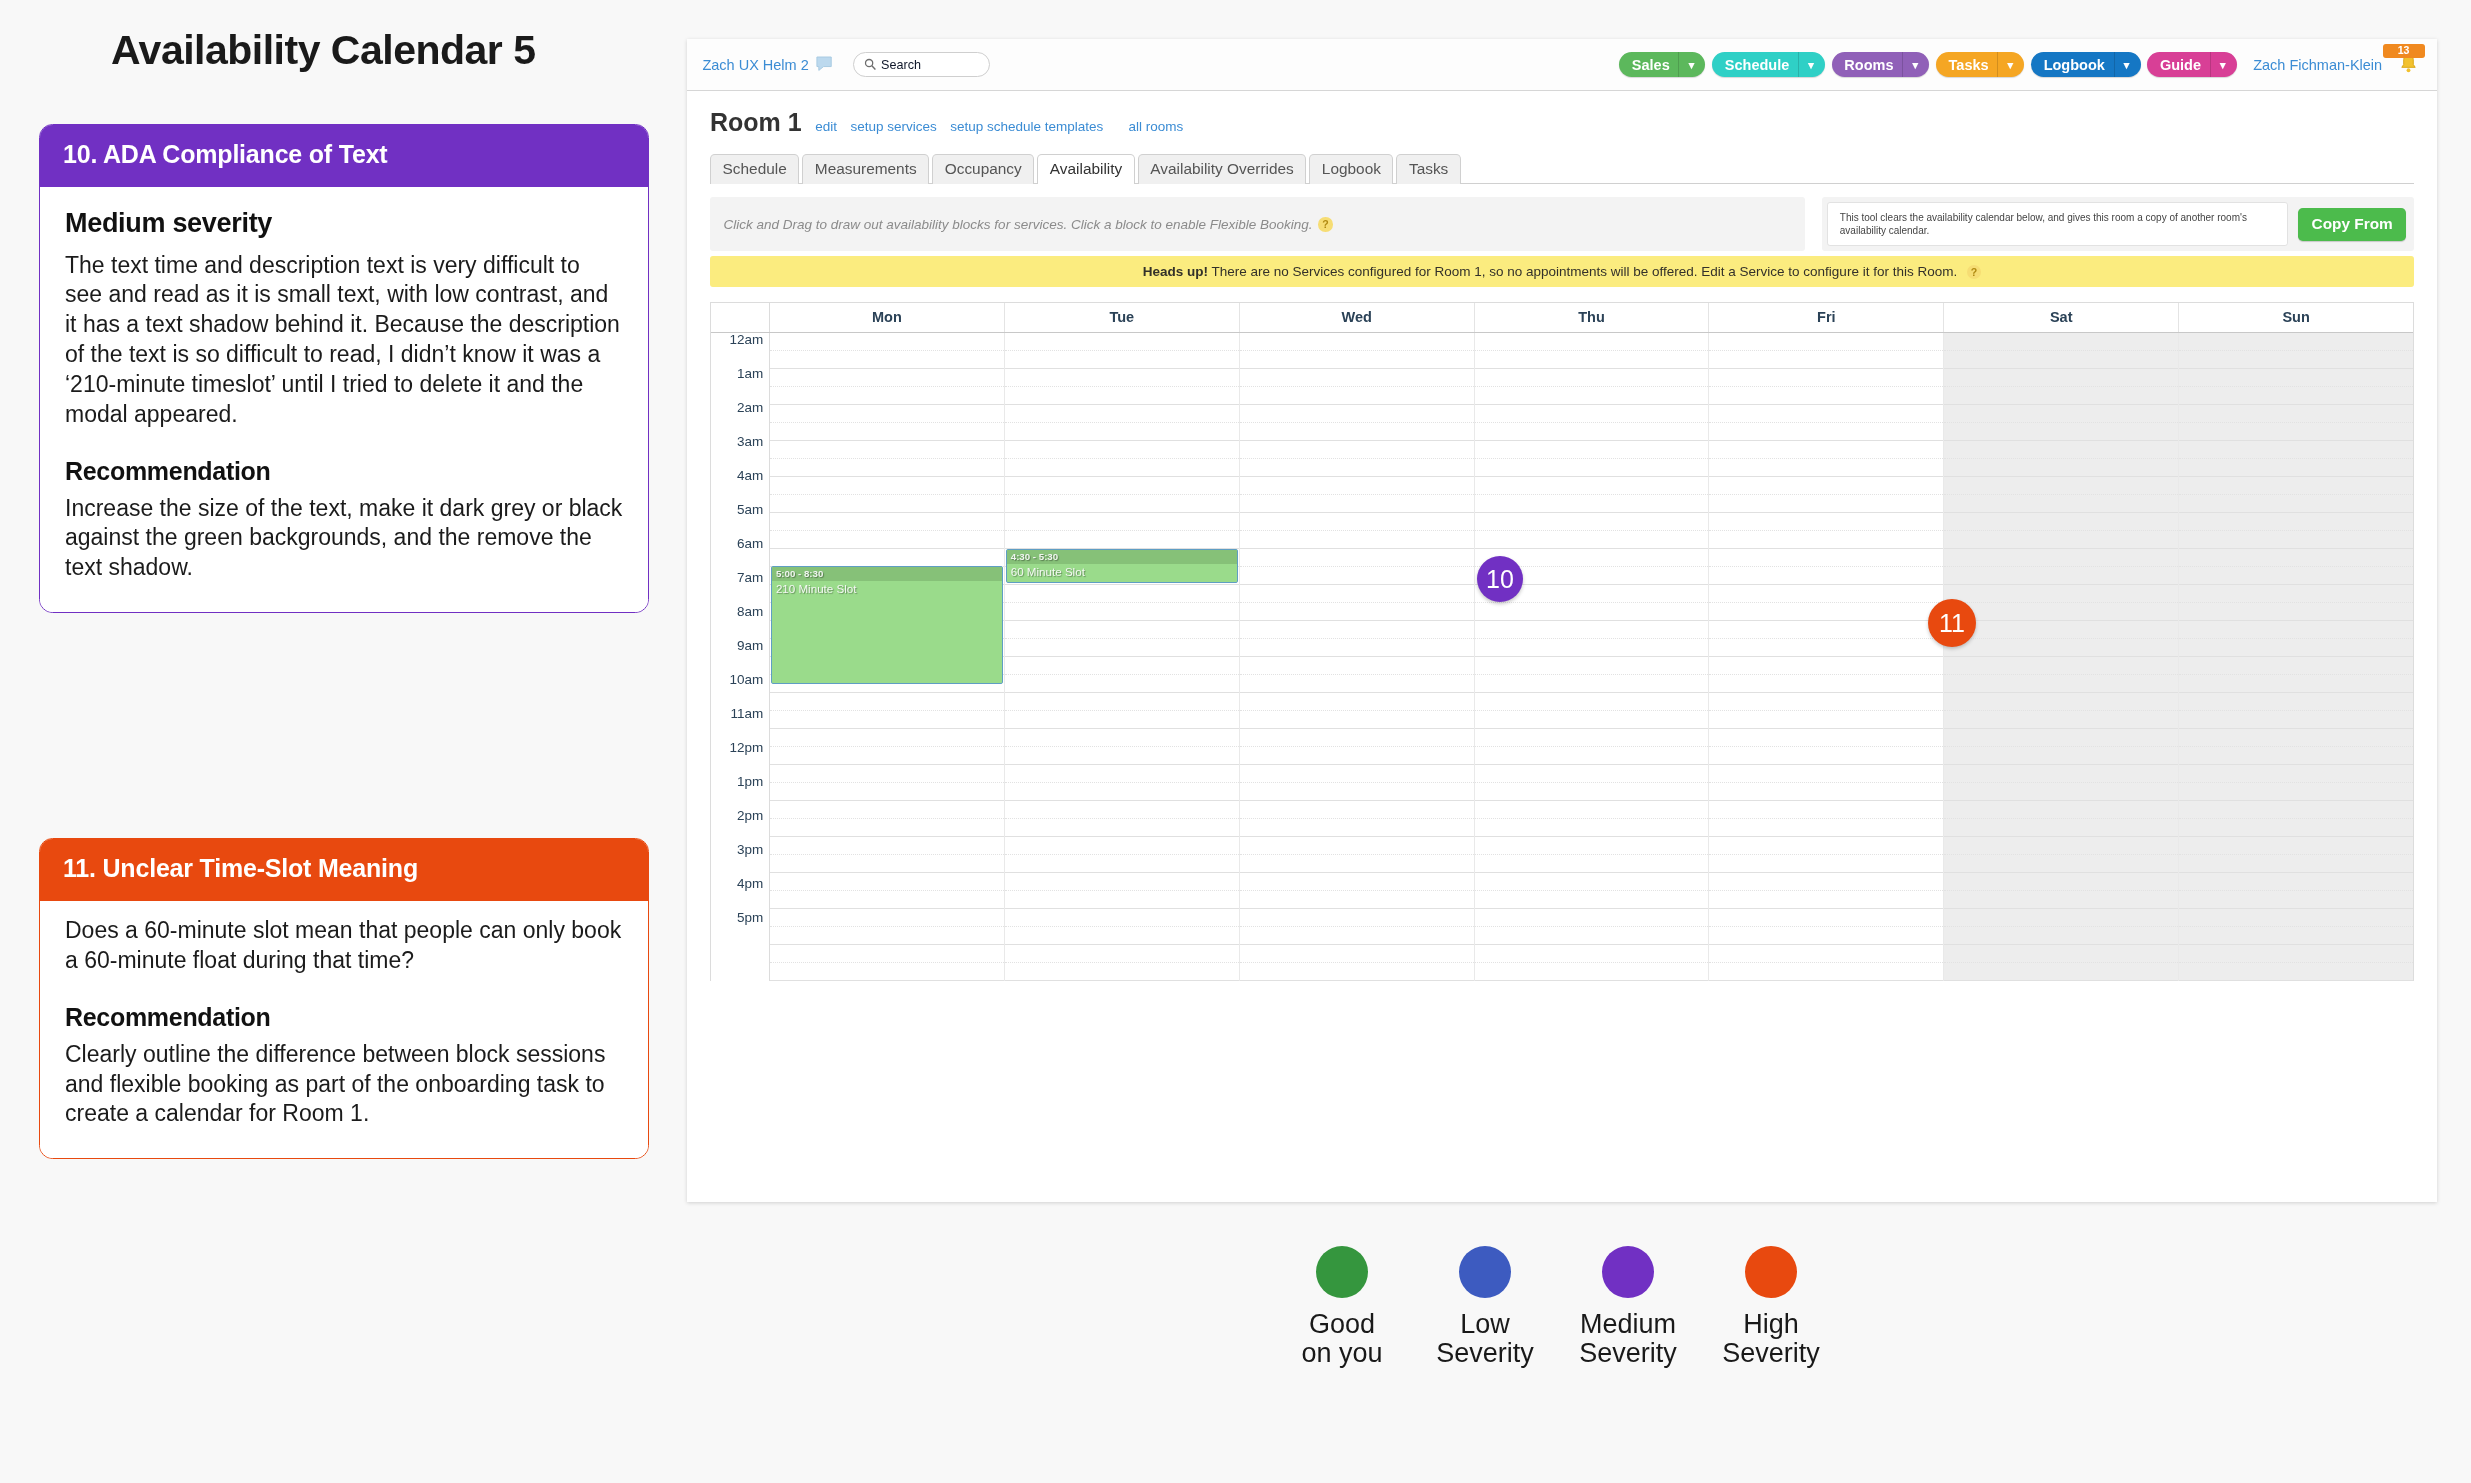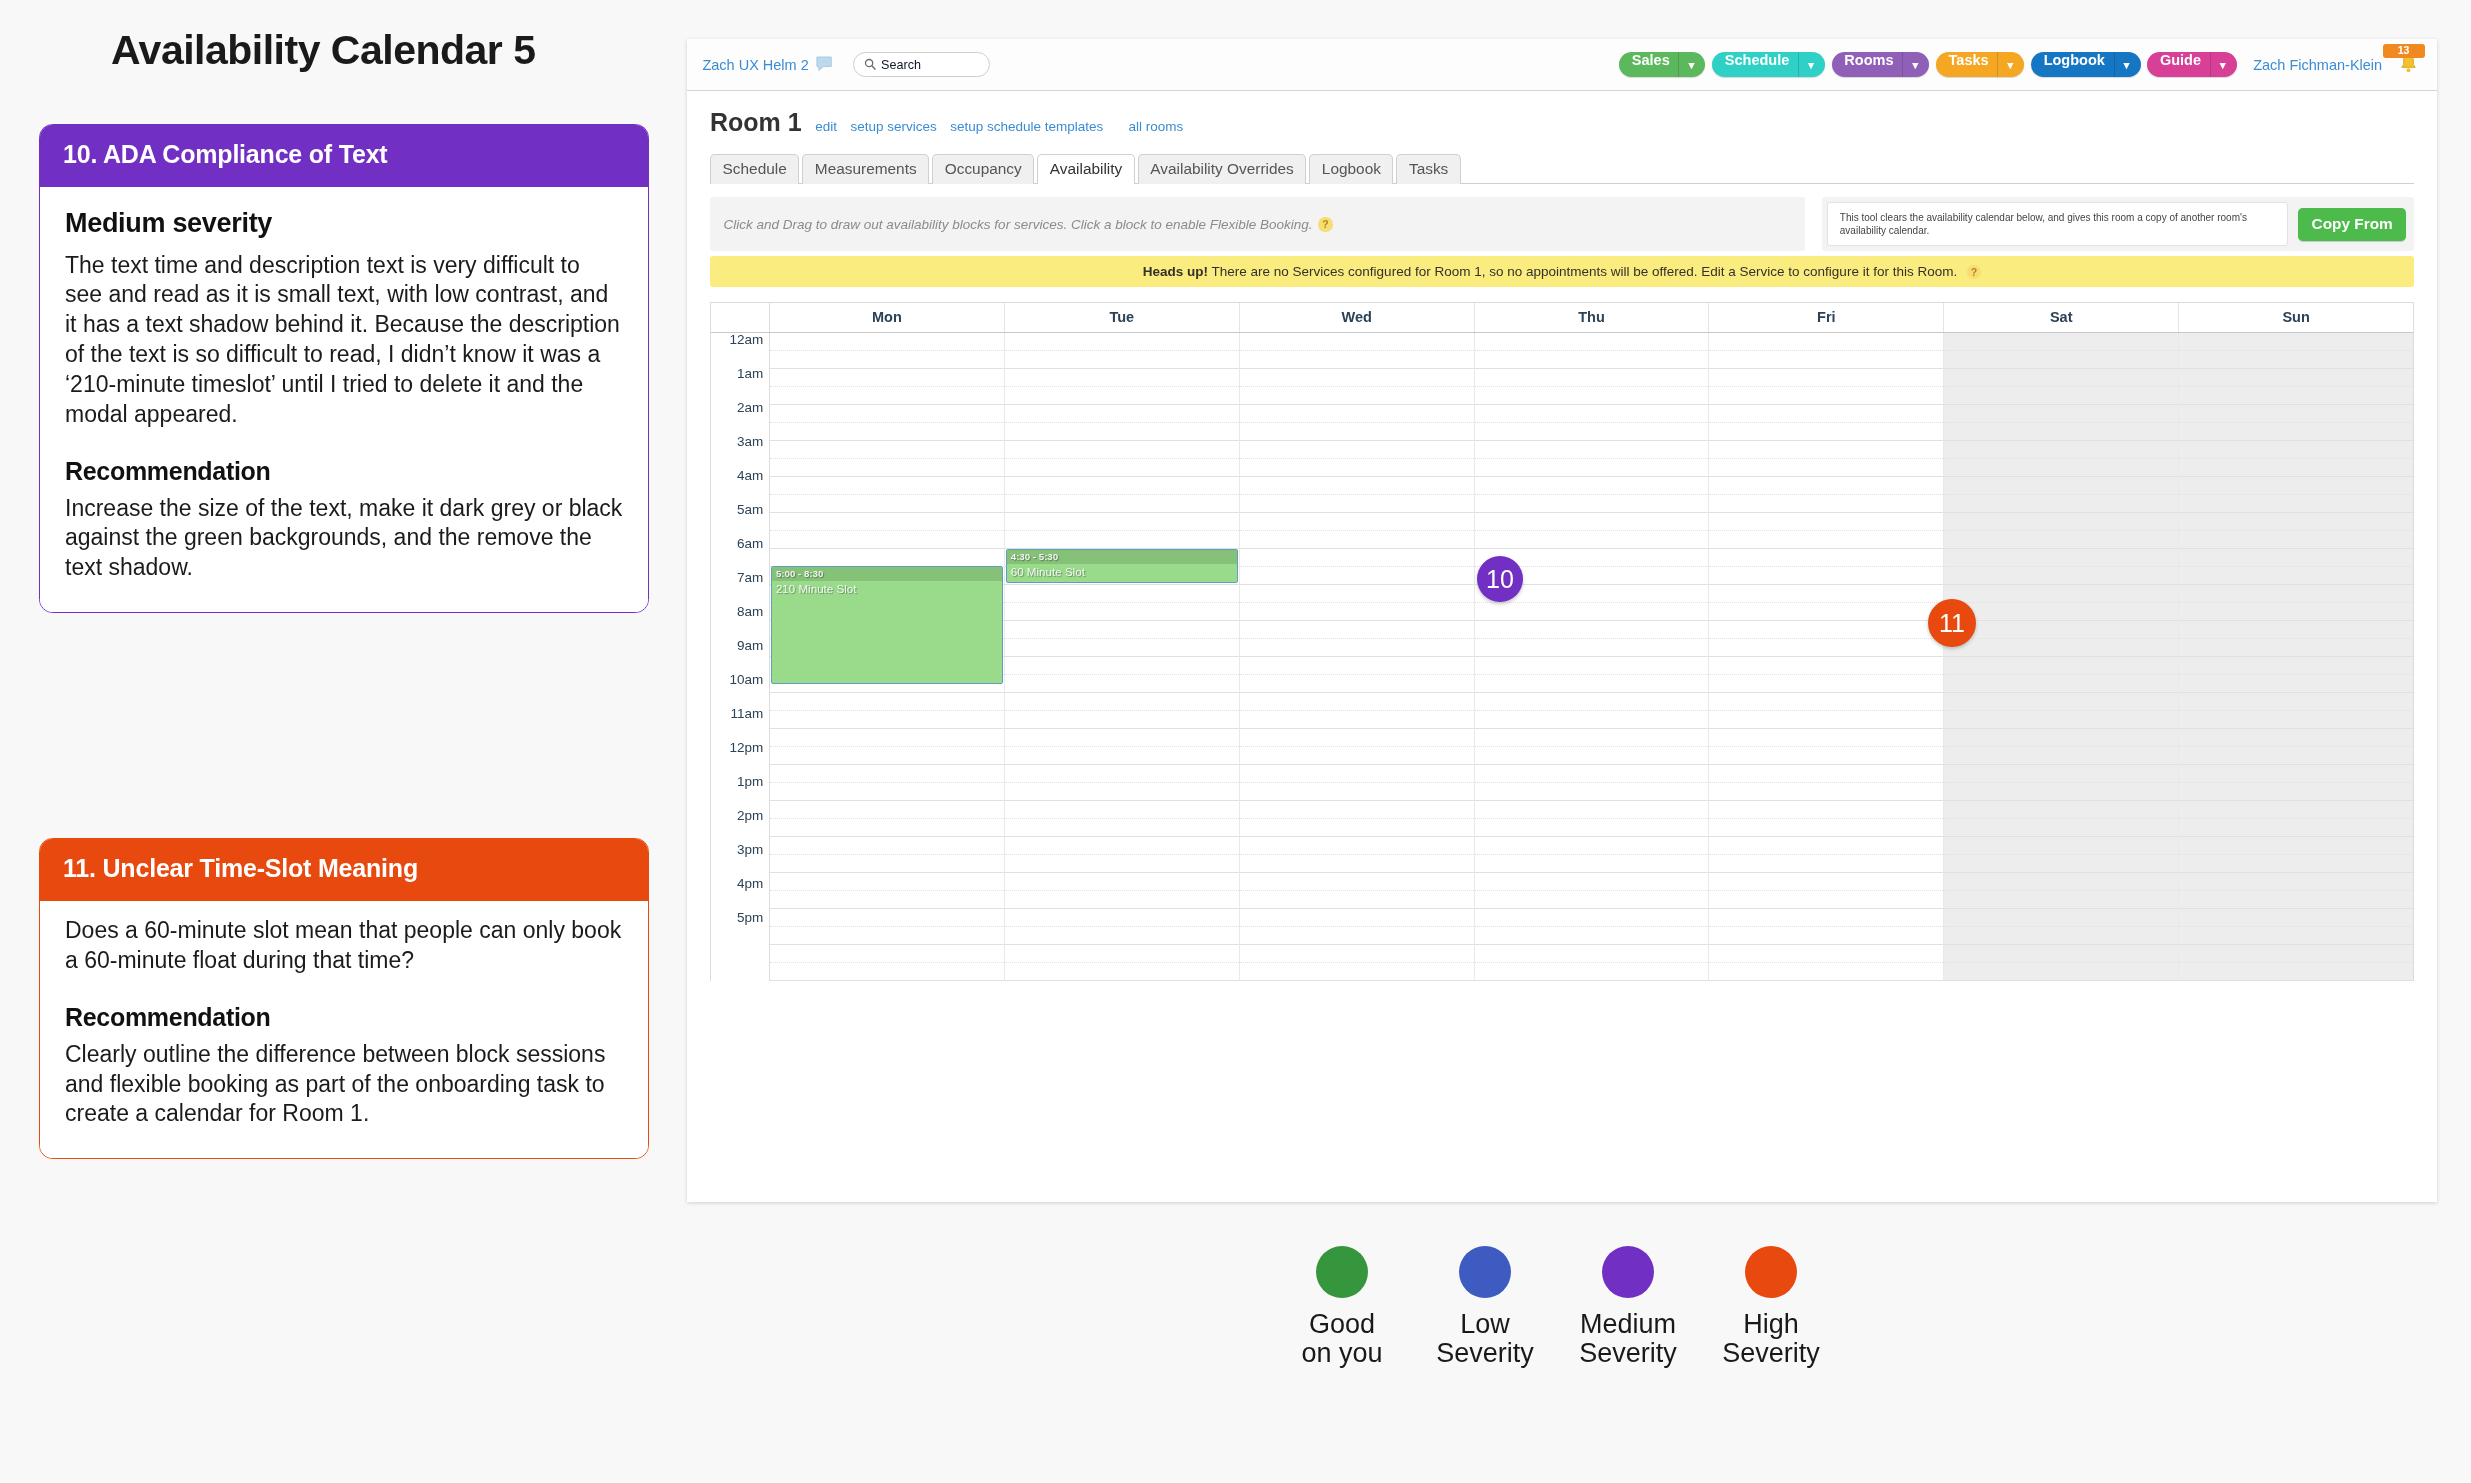--- a/index.html
+++ b/index.html
@@ -49,21 +49,21 @@
   .brand-icon svg { display: block; }
   .searchbox {
     margin-left: 17.4px; width: 116px; height: 23px; border: 1px solid #cfcfcf;
     border-radius: 12.6px; display: flex; align-items: center; padding: 0 9.7px; background: #fff;
   }
   .search-ico { width: 12.6px; height: 12.6px; margin-right: 4.8px; flex: none; }
   .search-ph { font-size: 12.6px; color: #0f172a; }
 
   .navbtns { margin-left: auto; display: flex; align-items: center; gap: 6.8px; }
   .navbtn {
-    height: 25px; border-radius: 12.6px; display: flex; align-items: flex-start;
+    height: 25px; border-radius: 12.6px; display: flex; align-items: center;
     color: #fff; font-size: 14.5px; font-weight: bold; overflow: hidden;
     box-shadow: 0 1px 1px rgba(0,0,0,0.15);
   }
   .navbtn .lbl { padding: 0 8.7px 0 12.6px; }
   .navbtn .car { padding: 0 8.7px 0 5.8px; font-size: 10.6px; border-left: 1px solid rgba(0,0,0,0.14);
                  display:flex; align-items:center; height:100%; padding-left:6.8px; }
   .username { font-size: 14.5px; color: #3b8cd4; margin-left: 9.7px; white-space: nowrap; }
   .bell-wrap { position: relative; margin-left: 7.7px; width: 25px; height: 27px; }
   .bell-badge {
     position: absolute; right: -2.9px; top: -6.8px; background: #f0891f; color: #fff;

